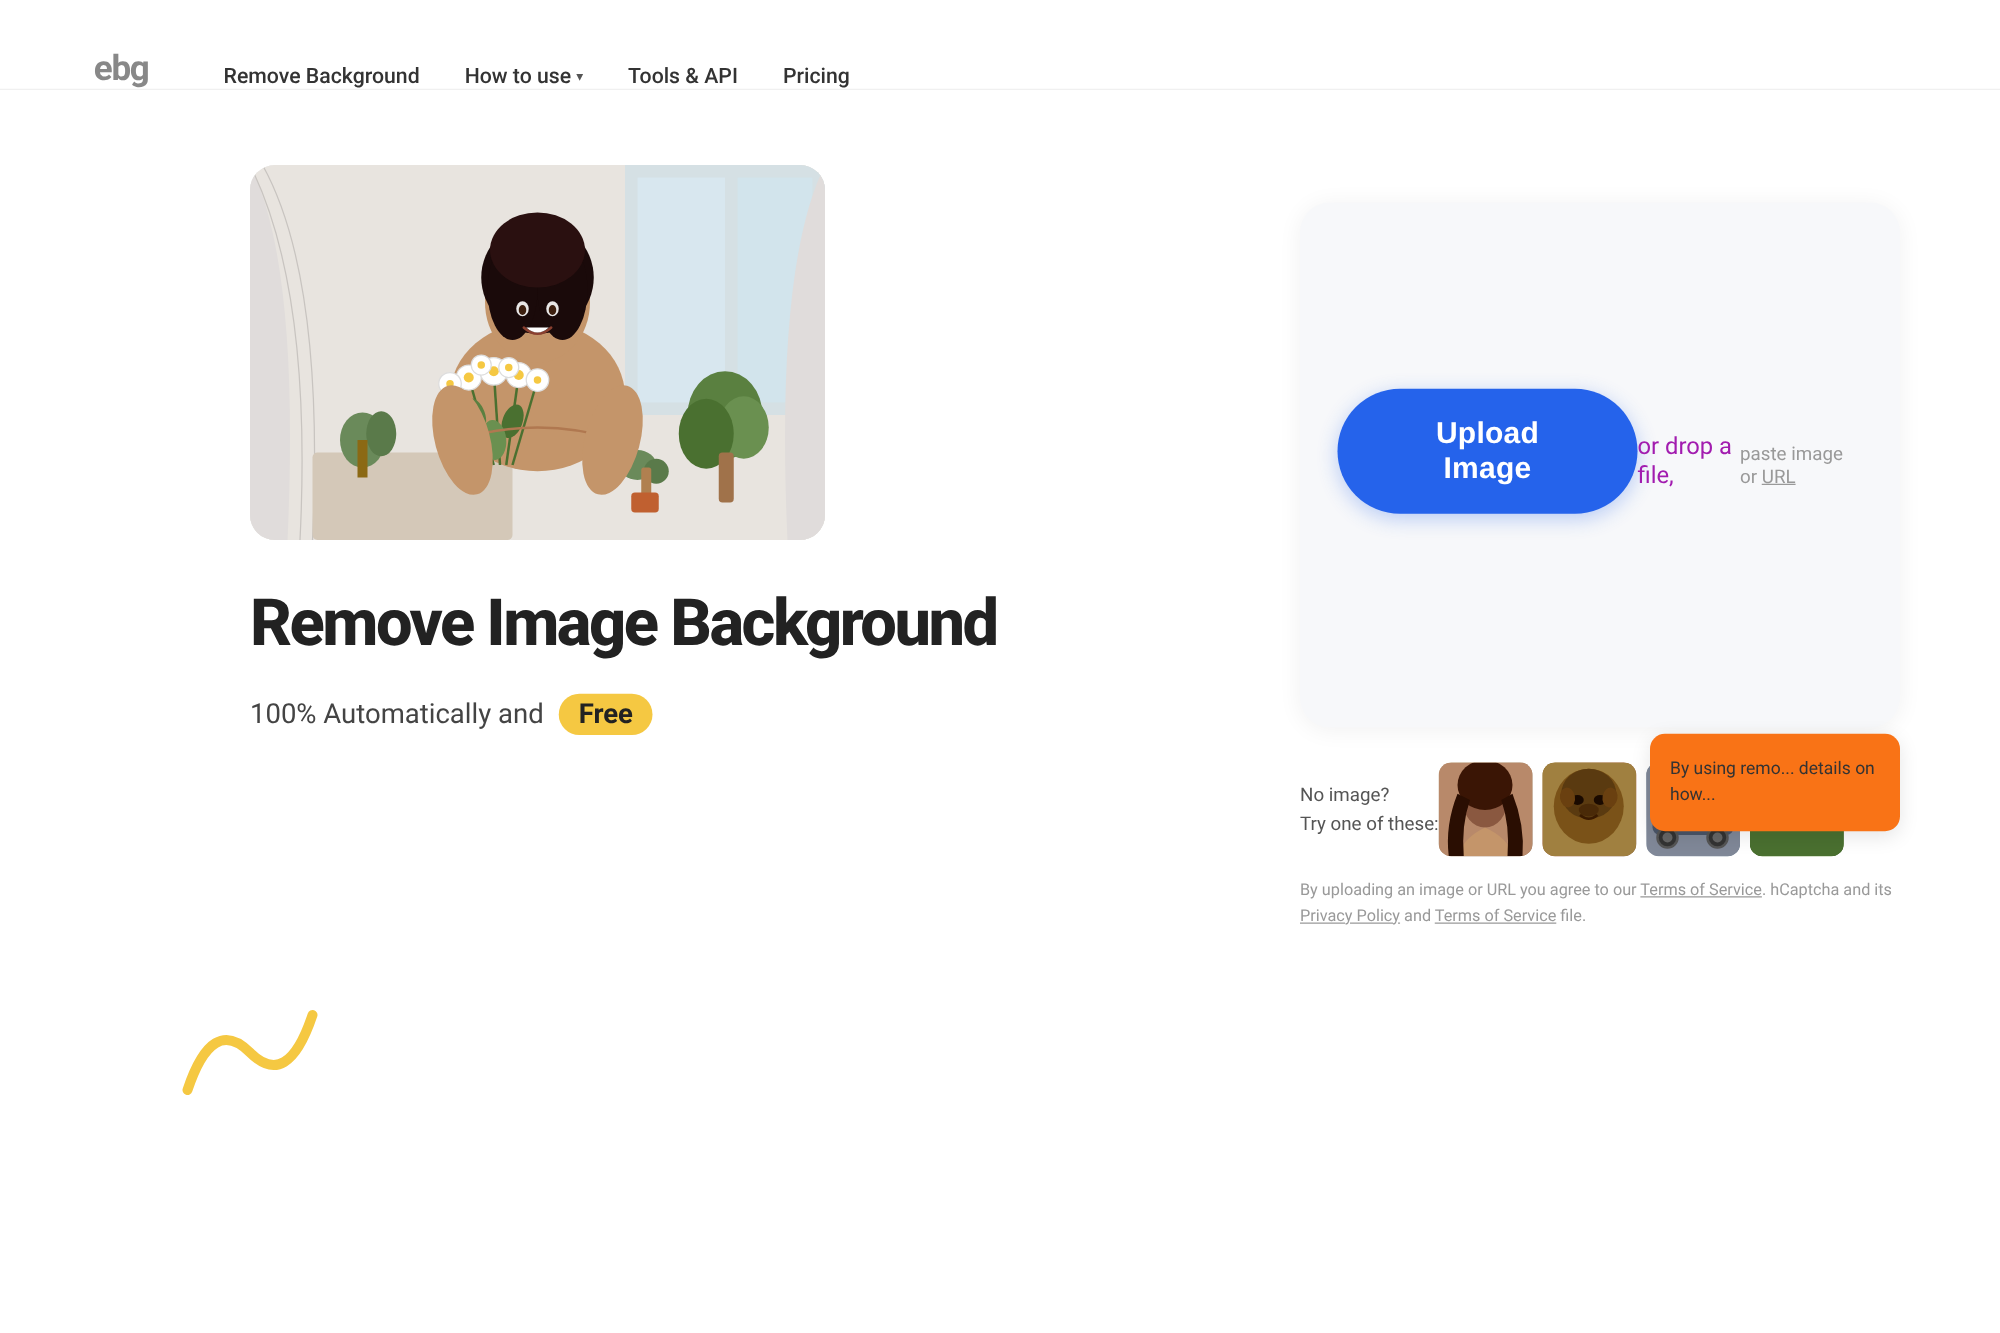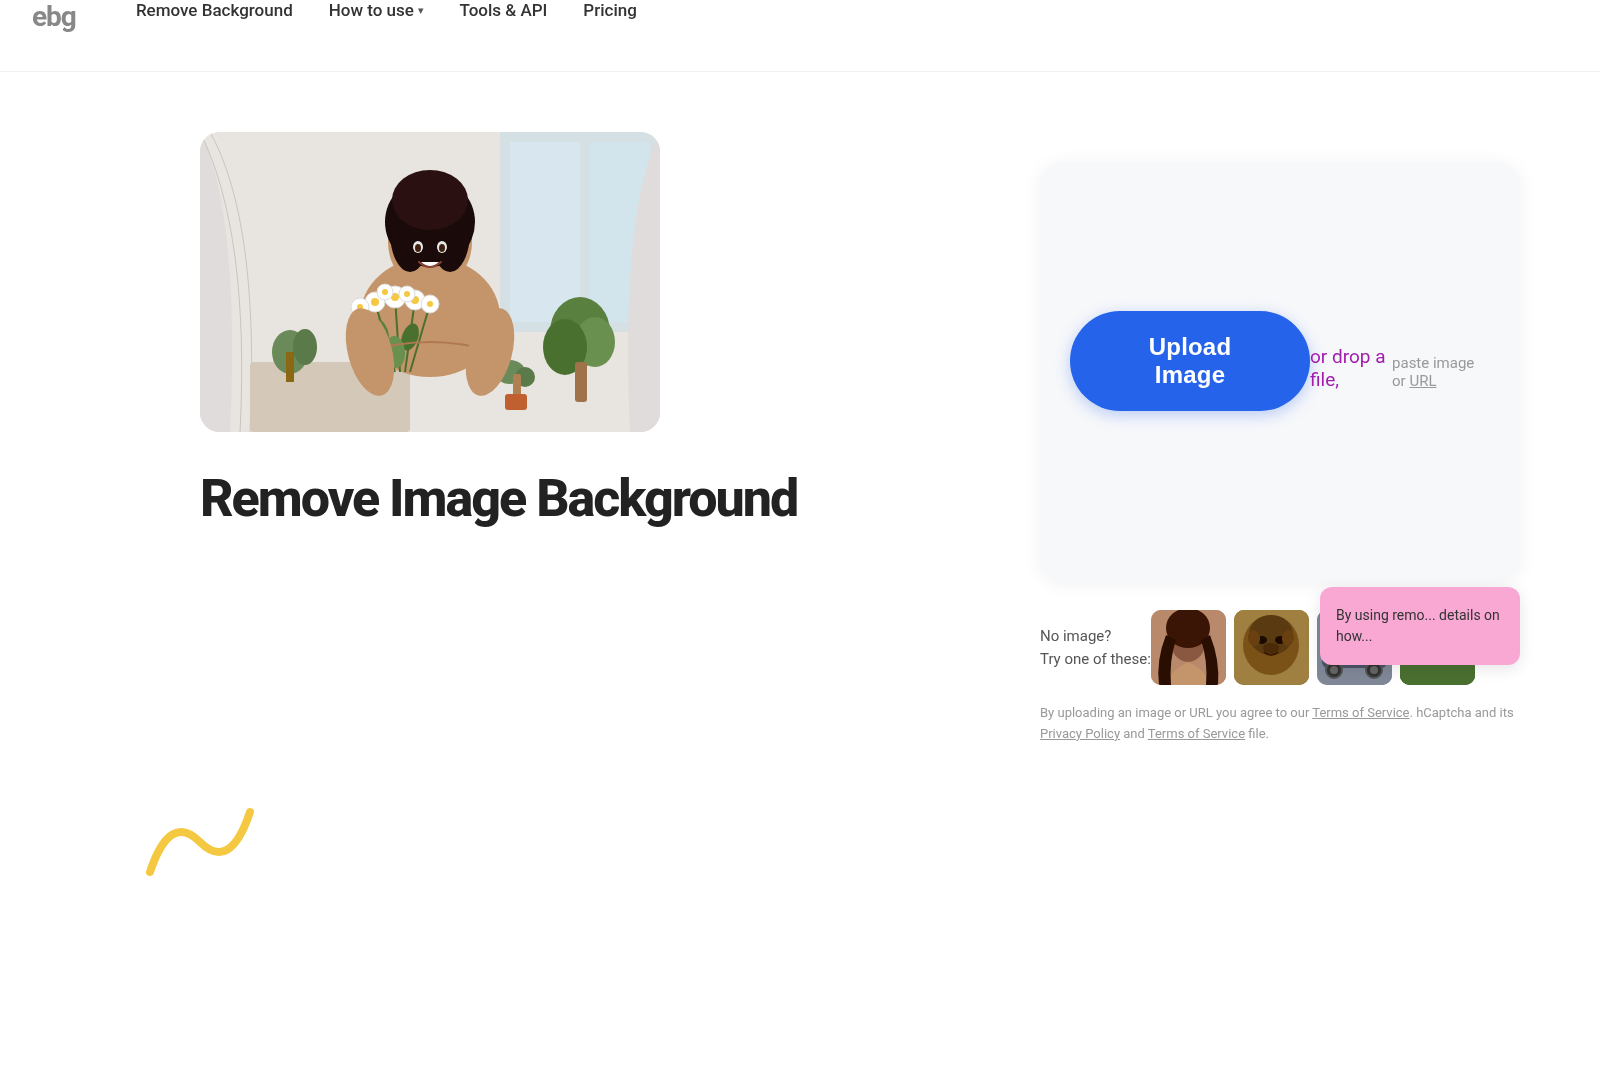--- a/index.html
+++ b/index.html
@@ -8,22 +8,22 @@
       background: #fff;
       color: #333;
       width: 1600px;
       min-height: 1066px;
       overflow-x: hidden;
     }
 
     
     nav {
       display: flex;
-      align-items: flex-start;
-      padding: 0 32px;
+      align-items: flex-end;
+      padding: 0 75px;
       height: 72px;
       border-bottom: 1px solid #f0f0f0;
       position: relative;
       z-index: 10;
     }
     .logo {
       font-size: 28px;
       font-weight: 700;
       color: #222;
       margin-right: 50px;
@@ -208,21 +208,21 @@
       color: #999;
       text-decoration: underline;
     }
 
     
     .tooltip-popup {
       position: absolute;
       right: 0;
       bottom: 80px;
       width: 200px;
-      background: #f9a8d4;
+      background: #f97316;
       border-radius: 12px;
       padding: 18px 16px;
       font-size: 14px;
       color: #333;
       line-height: 1.5;
       box-shadow: 0 4px 16px rgba(0,0,0,0.1);
     }
   </style>
 </head>
 <body>
@@ -335,20 +335,24 @@
 
         <path d="M165 220 Q230 200 295 220" stroke="#b07850" stroke-width="2" fill="none"></path>
 
         <ellipse cx="170" cy="220" rx="22" ry="45" fill="#c4956a" transform="rotate(-15, 170, 220)"></ellipse>
         <ellipse cx="290" cy="220" rx="22" ry="45" fill="#c4956a" transform="rotate(15, 290, 220)"></ellipse>
       </svg>
     </div>
 
     <h1 class="hero-title">Remove Image Background</h1>
 
+    <div class="hero-subtitle">
+      <span>100% Automatically and</span>
+      <span class="free-badge">Free</span>
+    </div>
 
     <div class="squiggle">
       <svg viewBox="0 0 120 100" xmlns="http://www.w3.org/2000/svg">
         <path d="M10 80 Q30 20 60 50 Q90 80 110 20" stroke="#f5c842" stroke-width="8" fill="none" stroke-linecap="round" stroke-linejoin="round"></path>
       </svg>
     </div>
   </div>
 
   <div class="upload-panel">
     <div class="upload-card">

